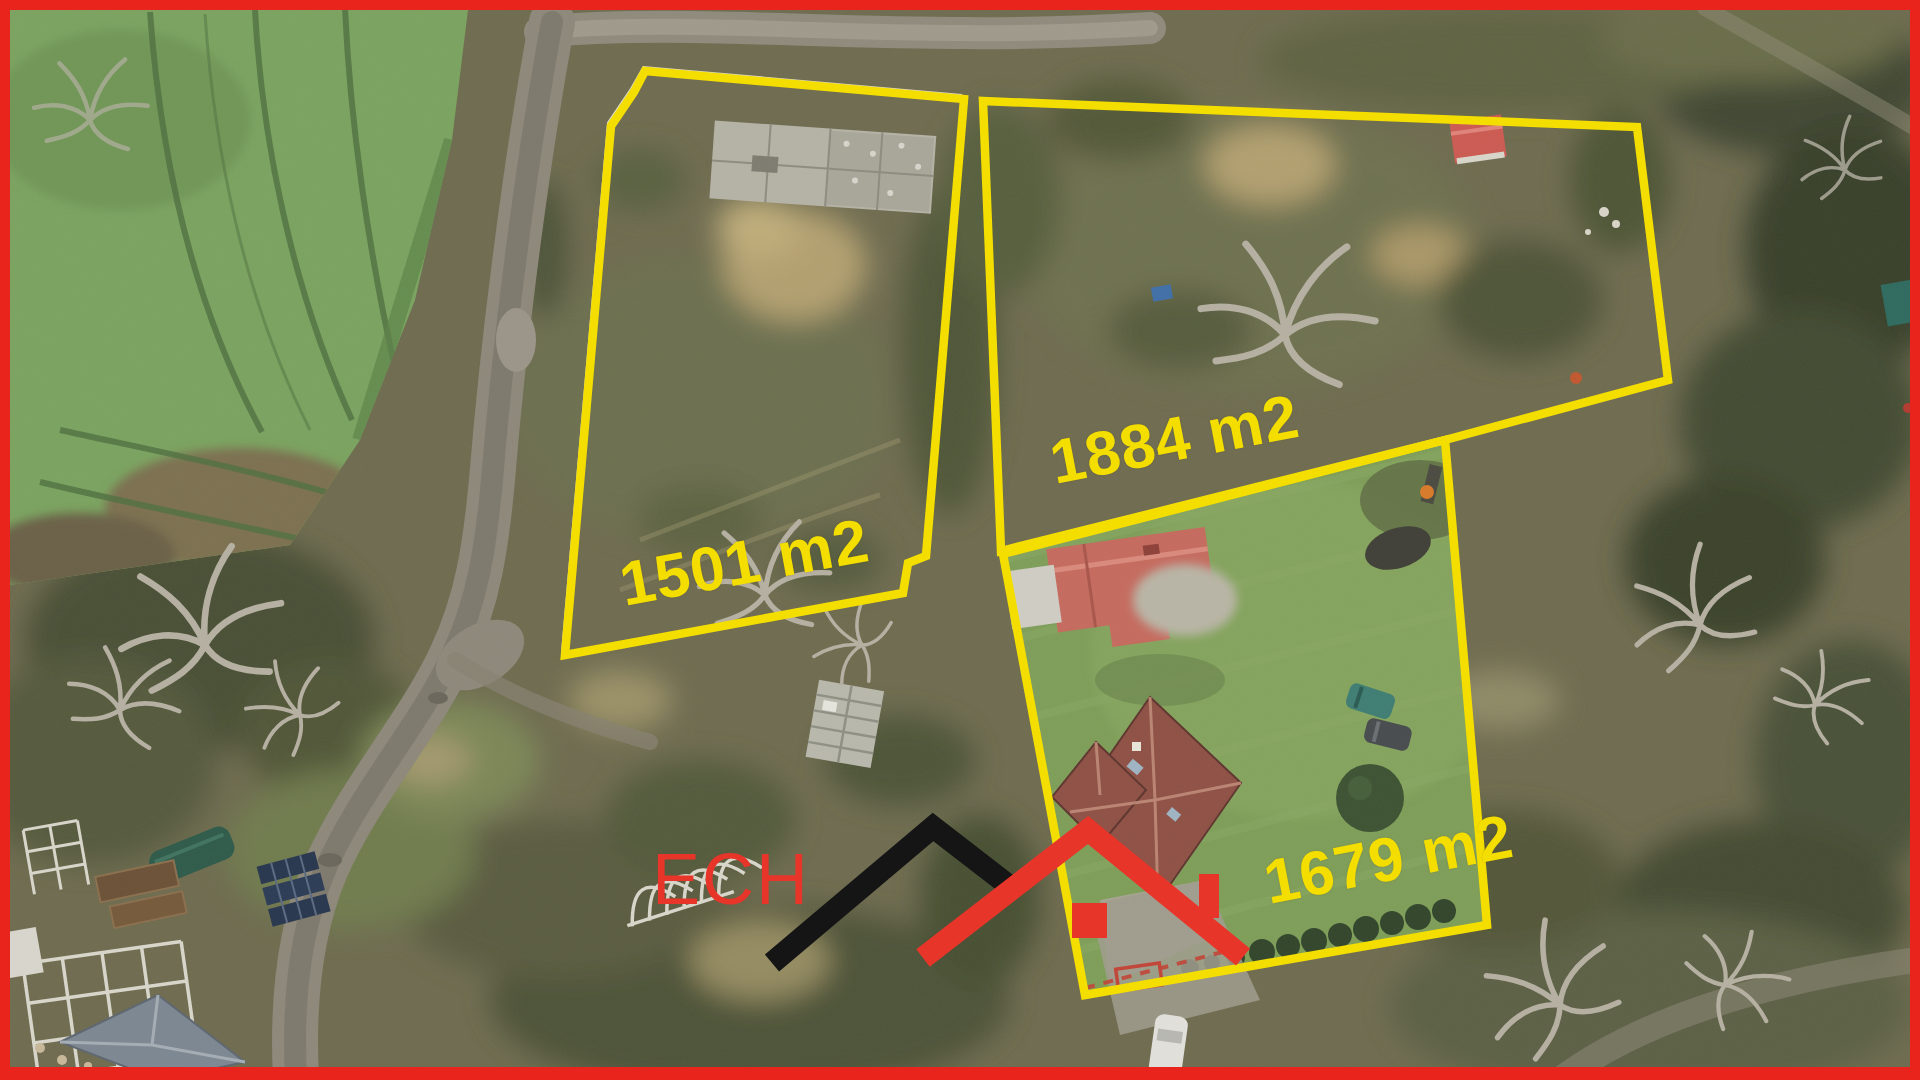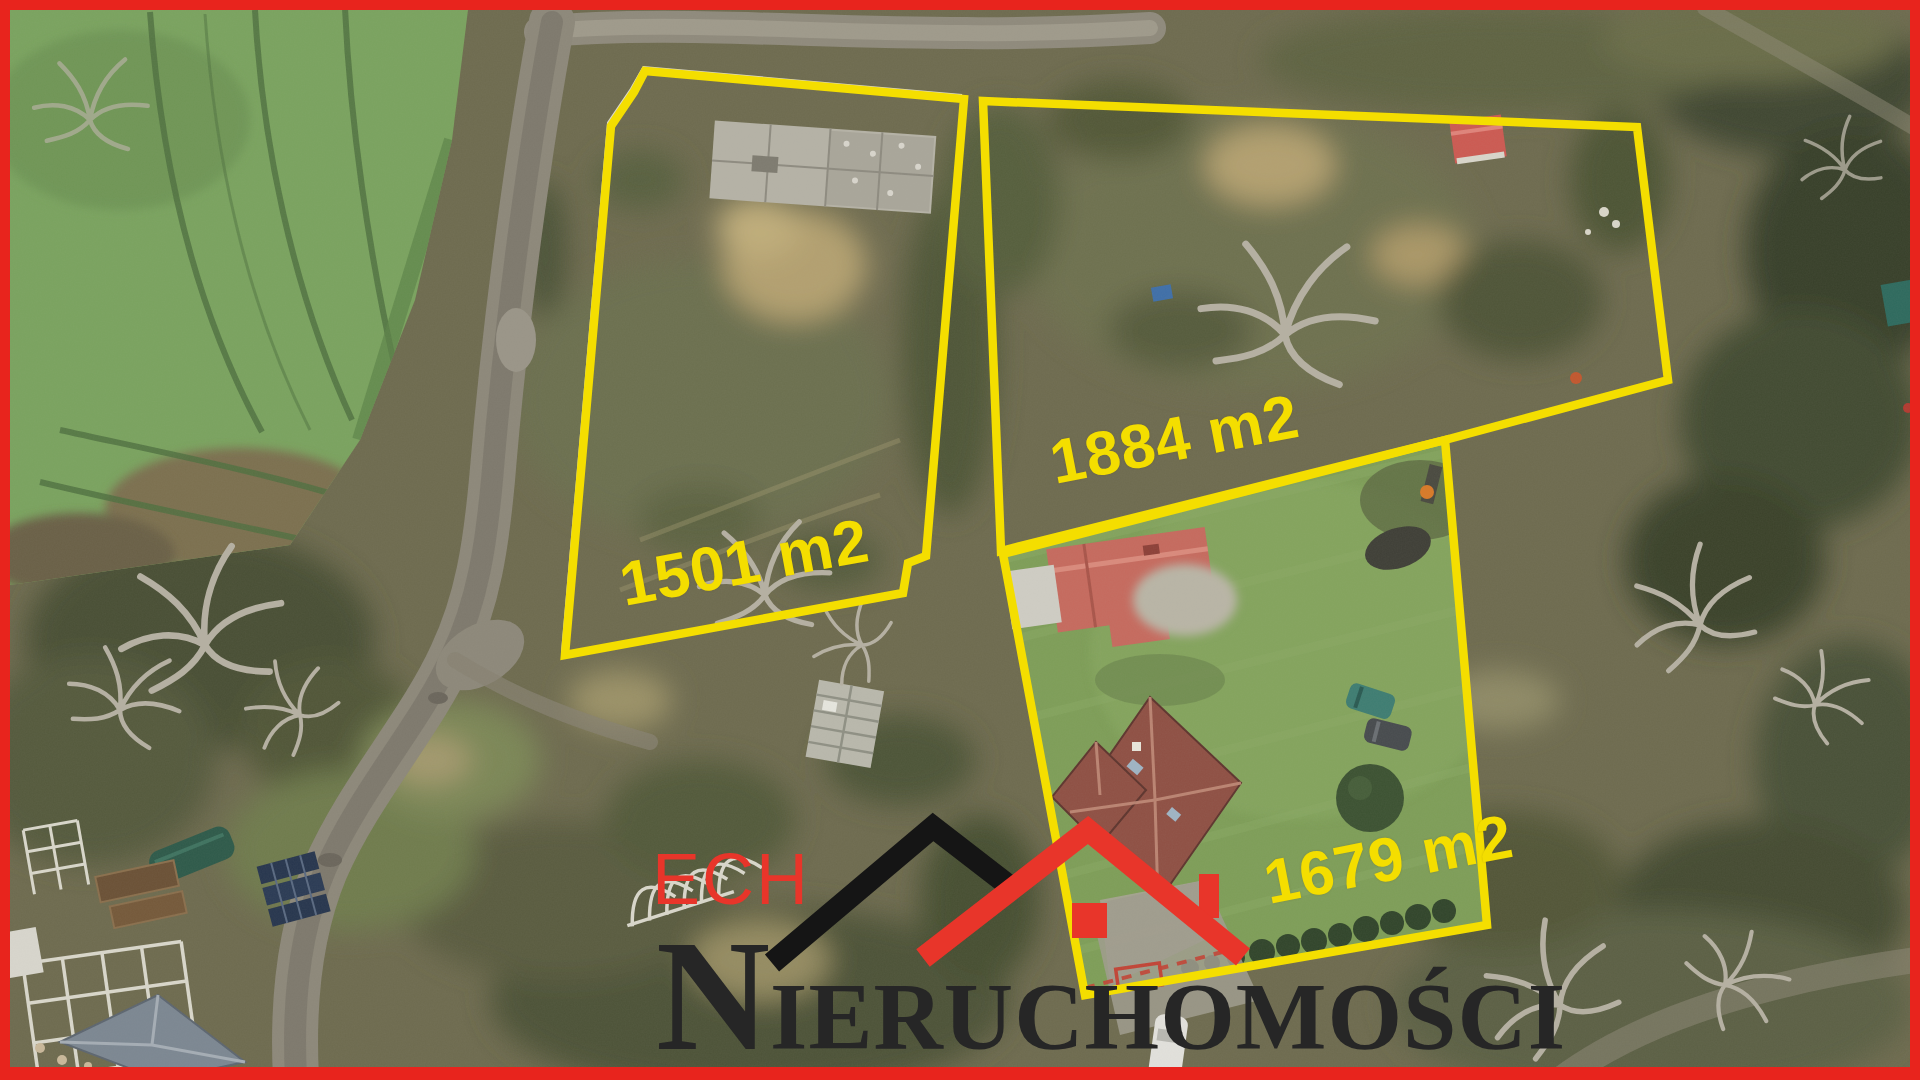--- a/index.html
+++ b/index.html
@@ -371,16 +371,15 @@
   <div class="plot-label label-1884">1884 m2</div>
   <div class="plot-label label-1679">1679 m2</div>
 
   <svg class="watermark" width="1920" height="1080" viewBox="0 0 1920 1080">
     <polyline points="772,963 933,827 1012,888" fill="none" stroke="#151515" stroke-width="22"></polyline>
     <rect x="1199" y="874" width="20" height="44" fill="#e8352a"></rect>
     <polyline points="923,958 1088,830 1243,957" fill="none" stroke="#e8352a" stroke-width="22"></polyline>
     <rect x="1072" y="903" width="35" height="35" fill="#e8352a"></rect>
   </svg>
   <div class="brand-top">ECH</div>
-  <div class="brand-name"><span>N</span><span class="rest">IERUCHOMOŚCI</span></div>
 
   <div class="frame"></div>
 </div>
 
 </body></html>

